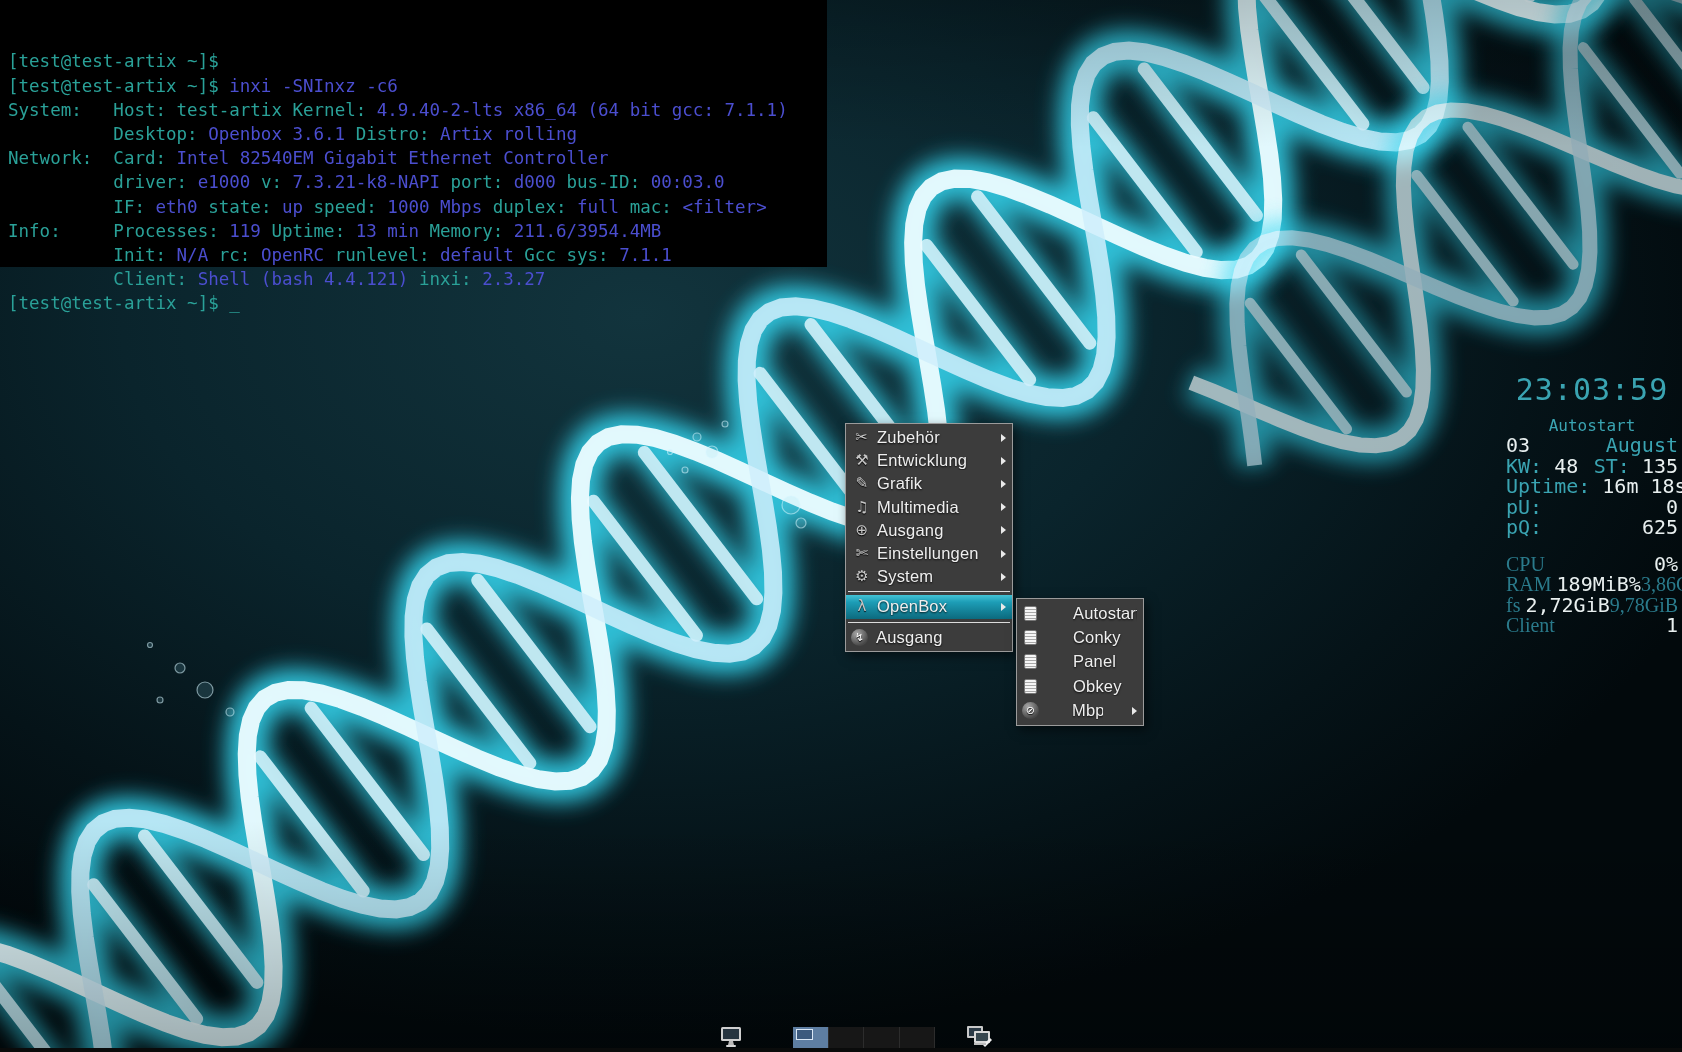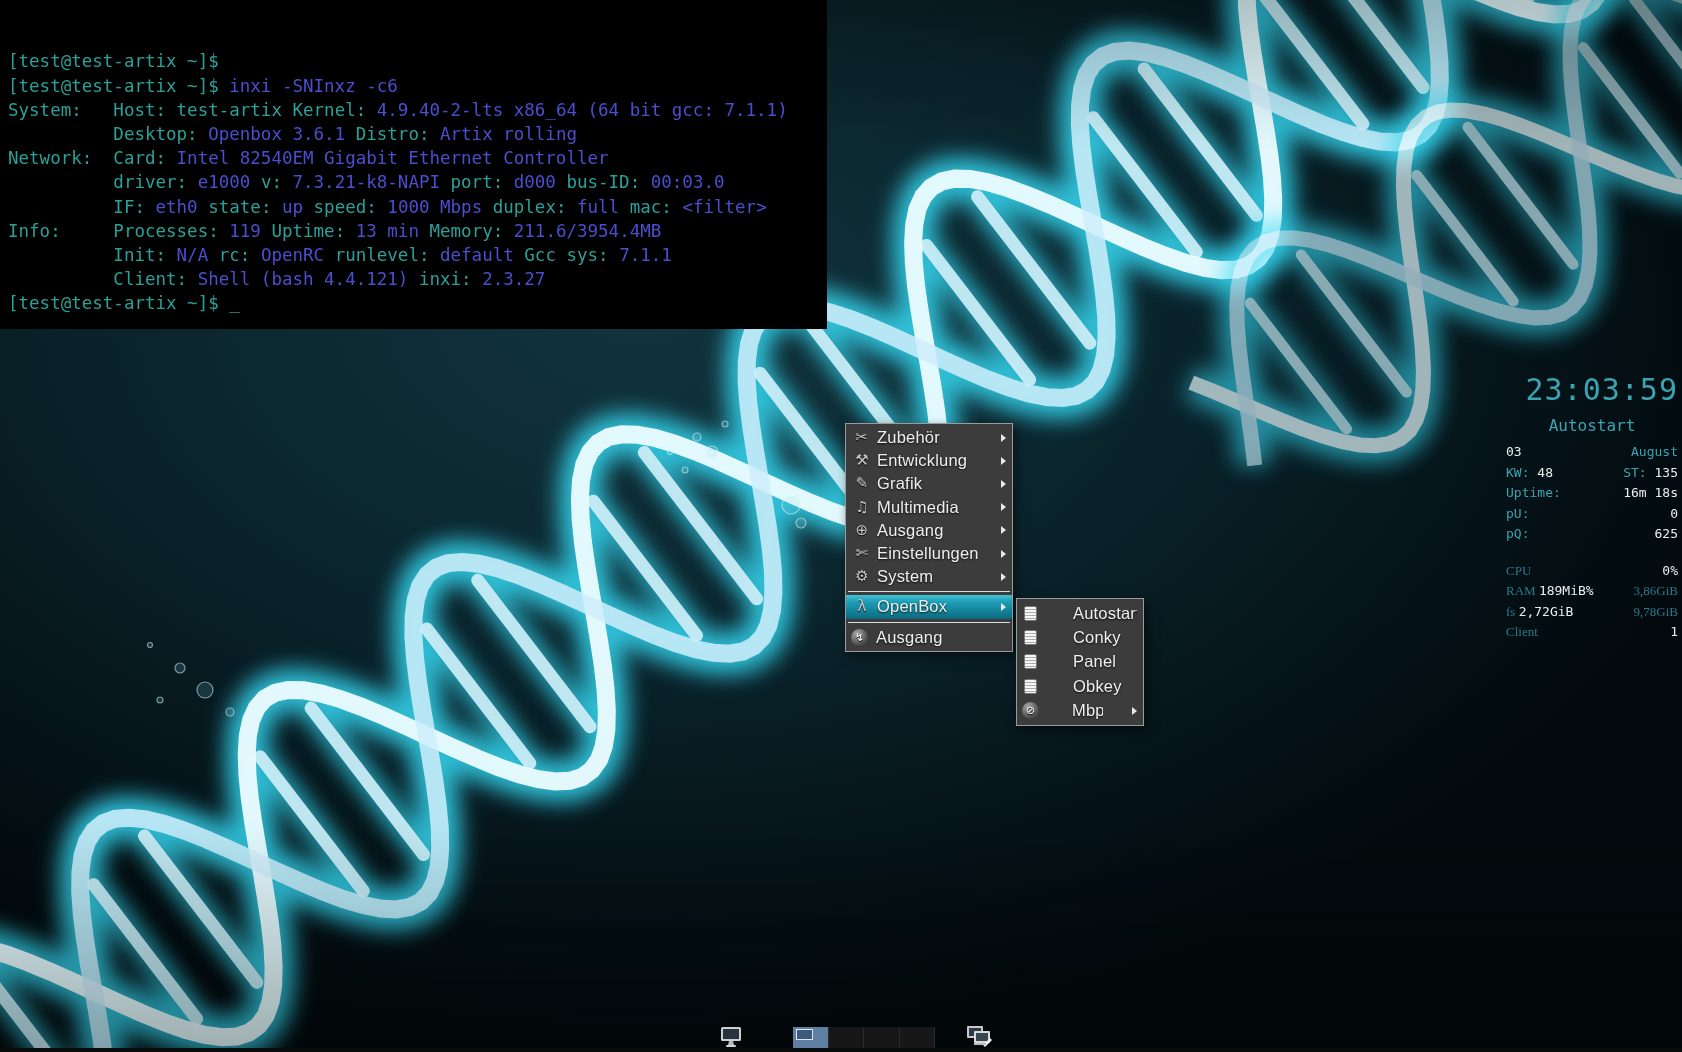--- a/index.html
+++ b/index.html
@@ -7,21 +7,21 @@
     width:1682px;height:1052px;position:relative;overflow:hidden;
     background:radial-gradient(1150px 720px at 38% 30%, #12343d 0%, #0a242c 45%, #051318 78%, #02090c 100%);
     font-family:"Liberation Sans",sans-serif;
   }
   #wallpaper{position:absolute;left:0;top:0;width:1682px;height:1052px;z-index:0;}
   .vignette{position:absolute;inset:0;z-index:1;pointer-events:none;
     background:linear-gradient(180deg,rgba(0,0,0,.22) 0%,rgba(0,0,0,0) 14%,rgba(0,0,0,0) 78%,rgba(0,0,0,.30) 100%);}
 
   
   .terminal{
-    position:absolute;left:0;top:0;width:827px;height:329px;z-index:2;
+    position:absolute;left:0;top:0;width:827px;height:267px;z-index:2;
     background:var(--term-bg);
     font-family:"DejaVu Sans Mono","Liberation Mono",monospace;
     font-size:17.5px;line-height:24.2px;white-space:pre;
     padding:1px 0 0 8px;box-sizing:border-box;
   }
   .term-line{height:24.2px;}
   .c-t{color:var(--t-teal);}
   .c-b{color:var(--t-blue);}
   .c-cur{color:var(--t-teal);}
 
@@ -44,23 +44,23 @@
     background:radial-gradient(circle at 35% 28%,#a8a8a8,#474747 72%);
     color:#fff;font-size:11px;line-height:17px;}
   .lbl{flex:1;overflow:hidden;}
   .arrow{width:0;height:0;border-left:5px solid #e9e9e9;border-top:4px solid transparent;
     border-bottom:4px solid transparent;margin-left:4px;}
   .menu-sep{height:1px;background:#dcdcdc;margin:3px 2px;}
 
   
   .conky{position:absolute;right:4px;top:372px;width:172px;z-index:2;
     font-family:"DejaVu Sans Mono","Liberation Mono",monospace;}
-  .conky-clock{font-size:30px;letter-spacing:1px;color:var(--c-teal);text-align:right;}
+  .conky-clock{font-size:30px;letter-spacing:1px;color:var(--c-teal);text-align:center;}
   .conky-day{font-size:16px;color:var(--c-teal);text-align:center;margin-top:9px;}
-  .conky-rows{margin-top:7px;font-size:13px;line-height:20.5px;}
+  .conky-rows{margin-top:0;font-size:20px;line-height:20.5px;}
   .conky-row{display:flex;justify-content:space-between;white-space:pre;}
   .row-gap{height:16px;}
   .k-t{color:var(--c-teal);}
   .k-w{color:var(--c-white);}
   .k-d{color:var(--c-dim);font-family:Liberation Serif, serif;}
 
   
   .tb{position:absolute;z-index:2;}
   .pager{left:793px;top:1027px;display:flex;height:21px;}
   .pager-cell{width:35.5px;height:21px;background:#171717;border-right:1px solid #2c2c2c;box-sizing:border-box;}

